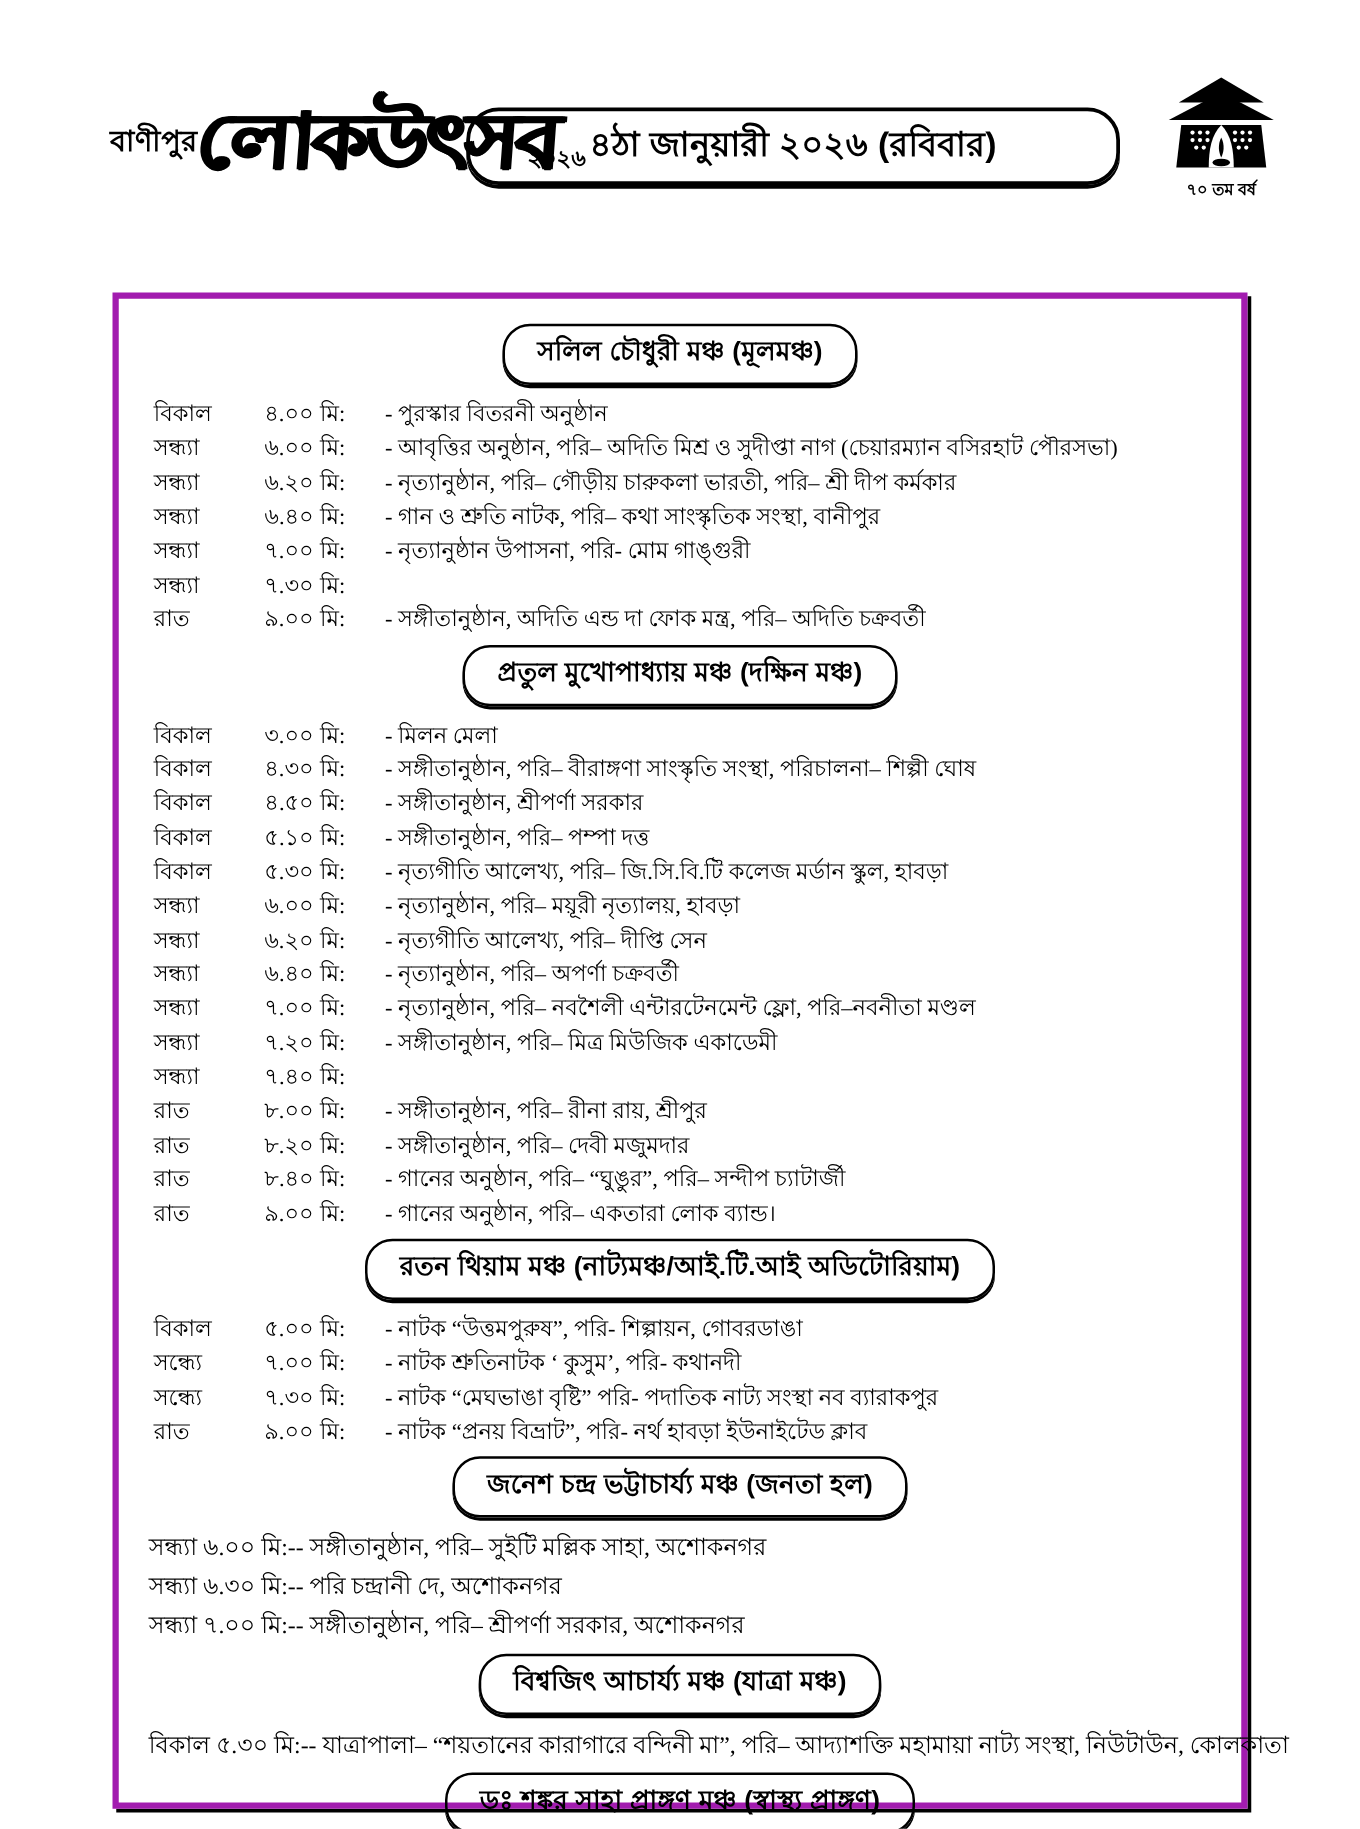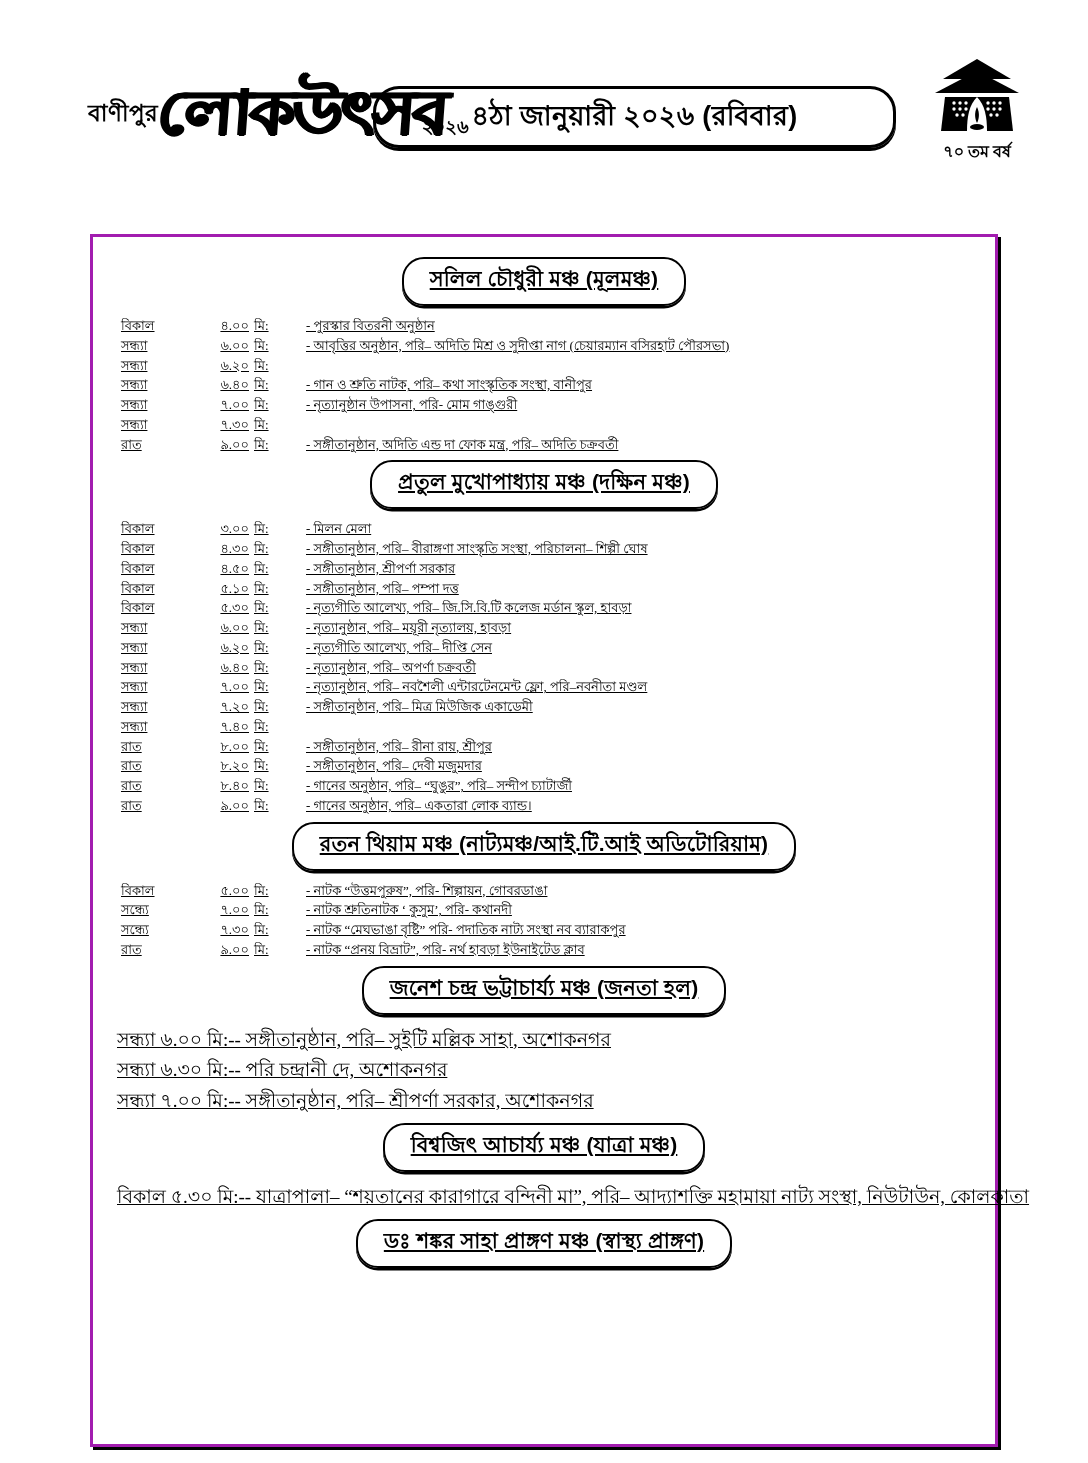--- a/index.html
+++ b/index.html
@@ -90,39 +90,38 @@
   .emblem-block {
     flex: 0 0 110px;
     display: flex;
     flex-direction: column;
     align-items: center;
     justify-content: center;
     transform: translateY(-6px);
   }
   .emblem-svg { display: block; }
   .emblem-caption {
-    font-family: Liberation Serif, serif;
-    font-size: 16px;
+    font-family: Liberation Sans, sans-serif;
+    font-size: 13px;
     font-weight: 700;
     margin-top: 2px;
   }
 
   
   .frame {
     position: absolute;
     left: 90px;
     top: 182px;
     width: 908px;
     height: 1213px;
-    border: 3px solid #a21caf;
+    border: 5px solid #a21caf;
     box-shadow: 3px 3px 0 0 #000;
     box-sizing: border-box;
     padding: 14px 16px 10px 16px;
     background: #fff;
-    text-decoration: underline;
   }
 
   .section { margin-bottom: 2px; }
 
   .section-title-wrap {
     display: flex;
     justify-content: center;
     margin: 6px 0 10px 0;
   }
   .section-title {
@@ -136,21 +135,21 @@
     letter-spacing: 0.2px;
     box-shadow: 0 2.5px 0 0 #000;
     white-space: nowrap;
   }
 
   
   .rows { padding: 0 0 0 12px; }
   .row {
     display: flex;
     align-items: flex-start;
-    font-size: 13px;
+    font-size: 18px;
     line-height: 1.52;
     white-space: nowrap;
   }
   .row .t-period {
     flex: 0 0 62px;
     text-align: left;
   }
   .row .t-clock {
     flex: 0 0 66px;
     text-align: right;
@@ -238,20 +237,21 @@
         <div class="row">
             <span class="t-period">সন্ধ্যা</span>
             <span class="t-clock">৬.০০</span>
             <span class="t-unit">মি:</span>
             <span class="evt">- আবৃত্তির অনুষ্ঠান, পরি– অদিতি মিশ্র ও সুদীপ্তা নাগ (চেয়ারম্যান বসিরহাট পৌরসভা)</span>
           </div>
         <div class="row">
             <span class="t-period">সন্ধ্যা</span>
             <span class="t-clock">৬.২০</span>
             <span class="t-unit">মি:</span>
+            <span class="evt">- নৃত্যানুষ্ঠান, পরি– গৌড়ীয় চারুকলা ভারতী, পরি– শ্রী দীপ কর্মকার</span>
           </div>
         <div class="row">
             <span class="t-period">সন্ধ্যা</span>
             <span class="t-clock">৬.৪০</span>
             <span class="t-unit">মি:</span>
             <span class="evt">- গান ও শ্রুতি নাটক, পরি– কথা সাংস্কৃতিক সংস্থা, বানীপুর</span>
           </div>
         <div class="row">
             <span class="t-period">সন্ধ্যা</span>
             <span class="t-clock">৭.০০</span>

